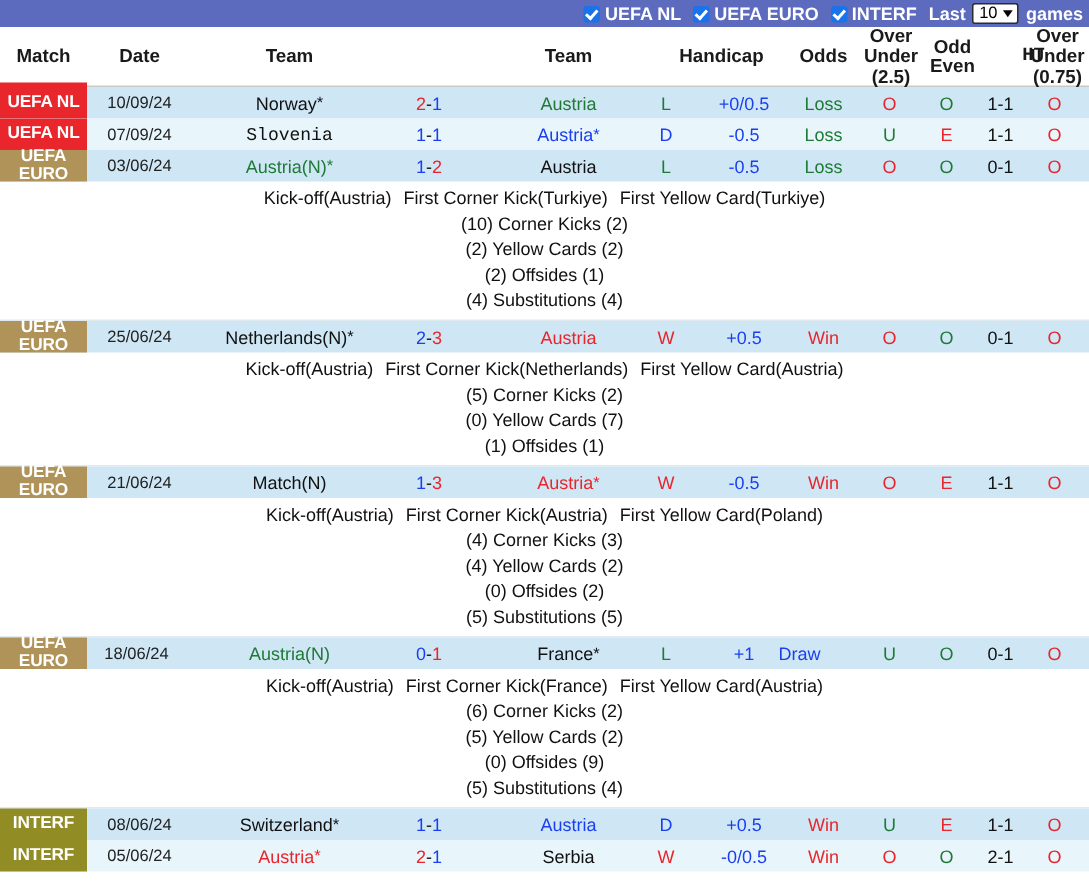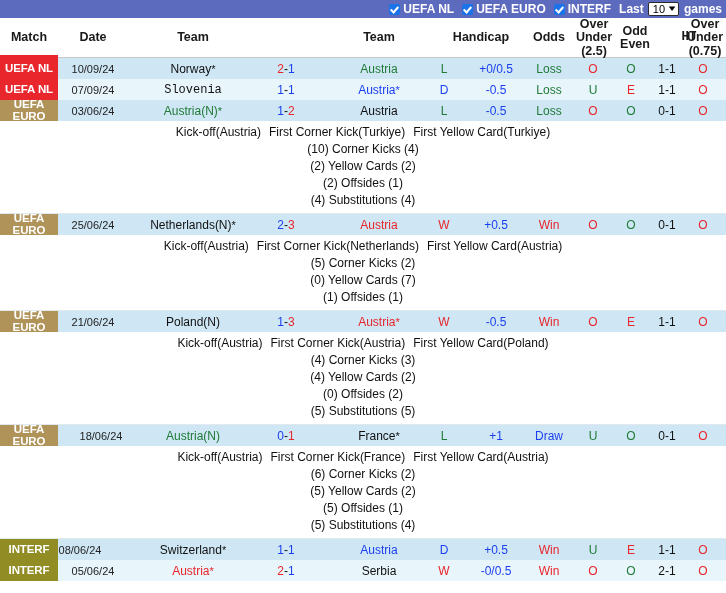--- a/index.html
+++ b/index.html
@@ -277,21 +277,21 @@
       <div class="cell t-green" style="left: 420px; width: 48px;">L</div>
       <div class="cell t-blue" style="left: 468px; width: 56px;">-0.5</div>
       <div class="cell t-green" style="left: 524px; width: 50px;">Loss</div>
       <div class="cell t-red" style="left: 574px; width: 38px;">O</div>
       <div class="cell t-green" style="left: 612px; width: 38px;">O</div>
       <div class="cell t-black" style="left: 648px; width: 38px;">0-1</div>
       <div class="cell t-red" style="left: 686px; width: 34px;">O</div>
     </div>
     <div class="detail">
       <span class="firstline"><span>Kick-off(Austria)</span><span>First Corner Kick(Turkiye)</span><span>First Yellow Card(Turkiye)</span></span>
-      <span class="statline">(10) Corner Kicks (4)</span>
+      <span class="statline">(10) Corner Kicks (2)</span>
       <span class="statline">(2) Yellow Cards (2)</span>
       <span class="statline">(2) Offsides (1)</span>
       <span class="statline">(4) Substitutions (4)</span>
     </div>
     <div class="row odd">
       <div class="tag euro">UEFA EURO</div>
       <div class="cell c-date" style="left: 58px; width: 70px;">25/06/24</div>
       <div class="cell t-black" style="left: 128px; width: 130px;">Netherlands(N)<span class="star">*</span></div>
       <div class="cell" style="left: 258px; width: 56px;">
         <span class="t-blue">2</span>
@@ -309,21 +309,21 @@
     </div>
     <div class="detail">
       <span class="firstline"><span>Kick-off(Austria)</span><span>First Corner Kick(Netherlands)</span><span>First Yellow Card(Austria)</span></span>
       <span class="statline">(5) Corner Kicks (2)</span>
       <span class="statline">(0) Yellow Cards (7)</span>
       <span class="statline">(1) Offsides (1)</span>
     </div>
     <div class="row odd">
       <div class="tag euro">UEFA EURO</div>
       <div class="cell c-date" style="left: 58px; width: 70px;">21/06/24</div>
-      <div class="cell t-black" style="left: 128px; width: 130px;">Poland(N)</div>
+      <div class="cell t-black" style="left: 128px; width: 130px;">Match(N)</div>
       <div class="cell" style="left: 258px; width: 56px;">
         <span class="t-blue">1</span>
         <span class="t-black">-</span>
         <span class="t-red">3</span>
       </div>
       <div class="cell t-red" style="left: 314px; width: 130px;">Austria<span class="star">*</span></div>
       <div class="cell t-red" style="left: 420px; width: 48px;">W</div>
       <div class="cell t-blue" style="left: 468px; width: 56px;">-0.5</div>
       <div class="cell t-red" style="left: 524px; width: 50px;">Win</div>
       <div class="cell t-red" style="left: 574px; width: 38px;">O</div>
@@ -333,46 +333,46 @@
     </div>
     <div class="detail">
       <span class="firstline"><span>Kick-off(Austria)</span><span>First Corner Kick(Austria)</span><span>First Yellow Card(Poland)</span></span>
       <span class="statline">(4) Corner Kicks (3)</span>
       <span class="statline">(4) Yellow Cards (2)</span>
       <span class="statline">(0) Offsides (2)</span>
       <span class="statline">(5) Substitutions (5)</span>
     </div>
     <div class="row odd">
       <div class="tag euro">UEFA EURO</div>
-      <div class="cell c-date" style="left: 66px; width: 70px;">18/06/24</div>
+      <div class="cell c-date" style="left: 56px; width: 70px;">18/06/24</div>
       <div class="cell t-green" style="left: 128px; width: 130px;">Austria(N)</div>
       <div class="cell" style="left: 258px; width: 56px;">
         <span class="t-blue">0</span>
         <span class="t-black">-</span>
         <span class="t-red">1</span>
       </div>
       <div class="cell t-black" style="left: 314px; width: 130px;">France<span class="star">*</span></div>
       <div class="cell t-green" style="left: 420px; width: 48px;">L</div>
       <div class="cell t-blue" style="left: 468px; width: 56px;">+1</div>
-      <div class="cell t-blue" style="left: 524px; width: 50px; text-align: right;">Draw</div>
+      <div class="cell t-blue" style="left: 508px; width: 50px; text-align: right;">Draw</div>
       <div class="cell t-green" style="left: 574px; width: 38px;">U</div>
       <div class="cell t-green" style="left: 612px; width: 38px;">O</div>
       <div class="cell t-black" style="left: 648px; width: 38px;">0-1</div>
       <div class="cell t-red" style="left: 686px; width: 34px;">O</div>
     </div>
     <div class="detail">
       <span class="firstline"><span>Kick-off(Austria)</span><span>First Corner Kick(France)</span><span>First Yellow Card(Austria)</span></span>
       <span class="statline">(6) Corner Kicks (2)</span>
       <span class="statline">(5) Yellow Cards (2)</span>
-      <span class="statline">(5) Offsides (1)</span>
+      <span class="statline">(0) Offsides (9)</span>
       <span class="statline">(5) Substitutions (4)</span>
     </div>
     <div class="row odd">
       <div class="tag interf">INTERF</div>
-      <div class="cell c-date" style="left: 45px; width: 70px;">08/06/24</div>
+      <div class="cell c-date" style="left: 58px; width: 70px;">08/06/24</div>
       <div class="cell t-black" style="left: 128px; width: 130px;">Switzerland<span class="star">*</span></div>
       <div class="cell" style="left: 258px; width: 56px;">
         <span class="t-blue">1</span>
         <span class="t-black">-</span>
         <span class="t-blue">1</span>
       </div>
       <div class="cell t-blue" style="left: 314px; width: 130px;">Austria</div>
       <div class="cell t-blue" style="left: 420px; width: 48px;">D</div>
       <div class="cell t-blue" style="left: 468px; width: 56px;">+0.5</div>
       <div class="cell t-red" style="left: 524px; width: 50px;">Win</div>

